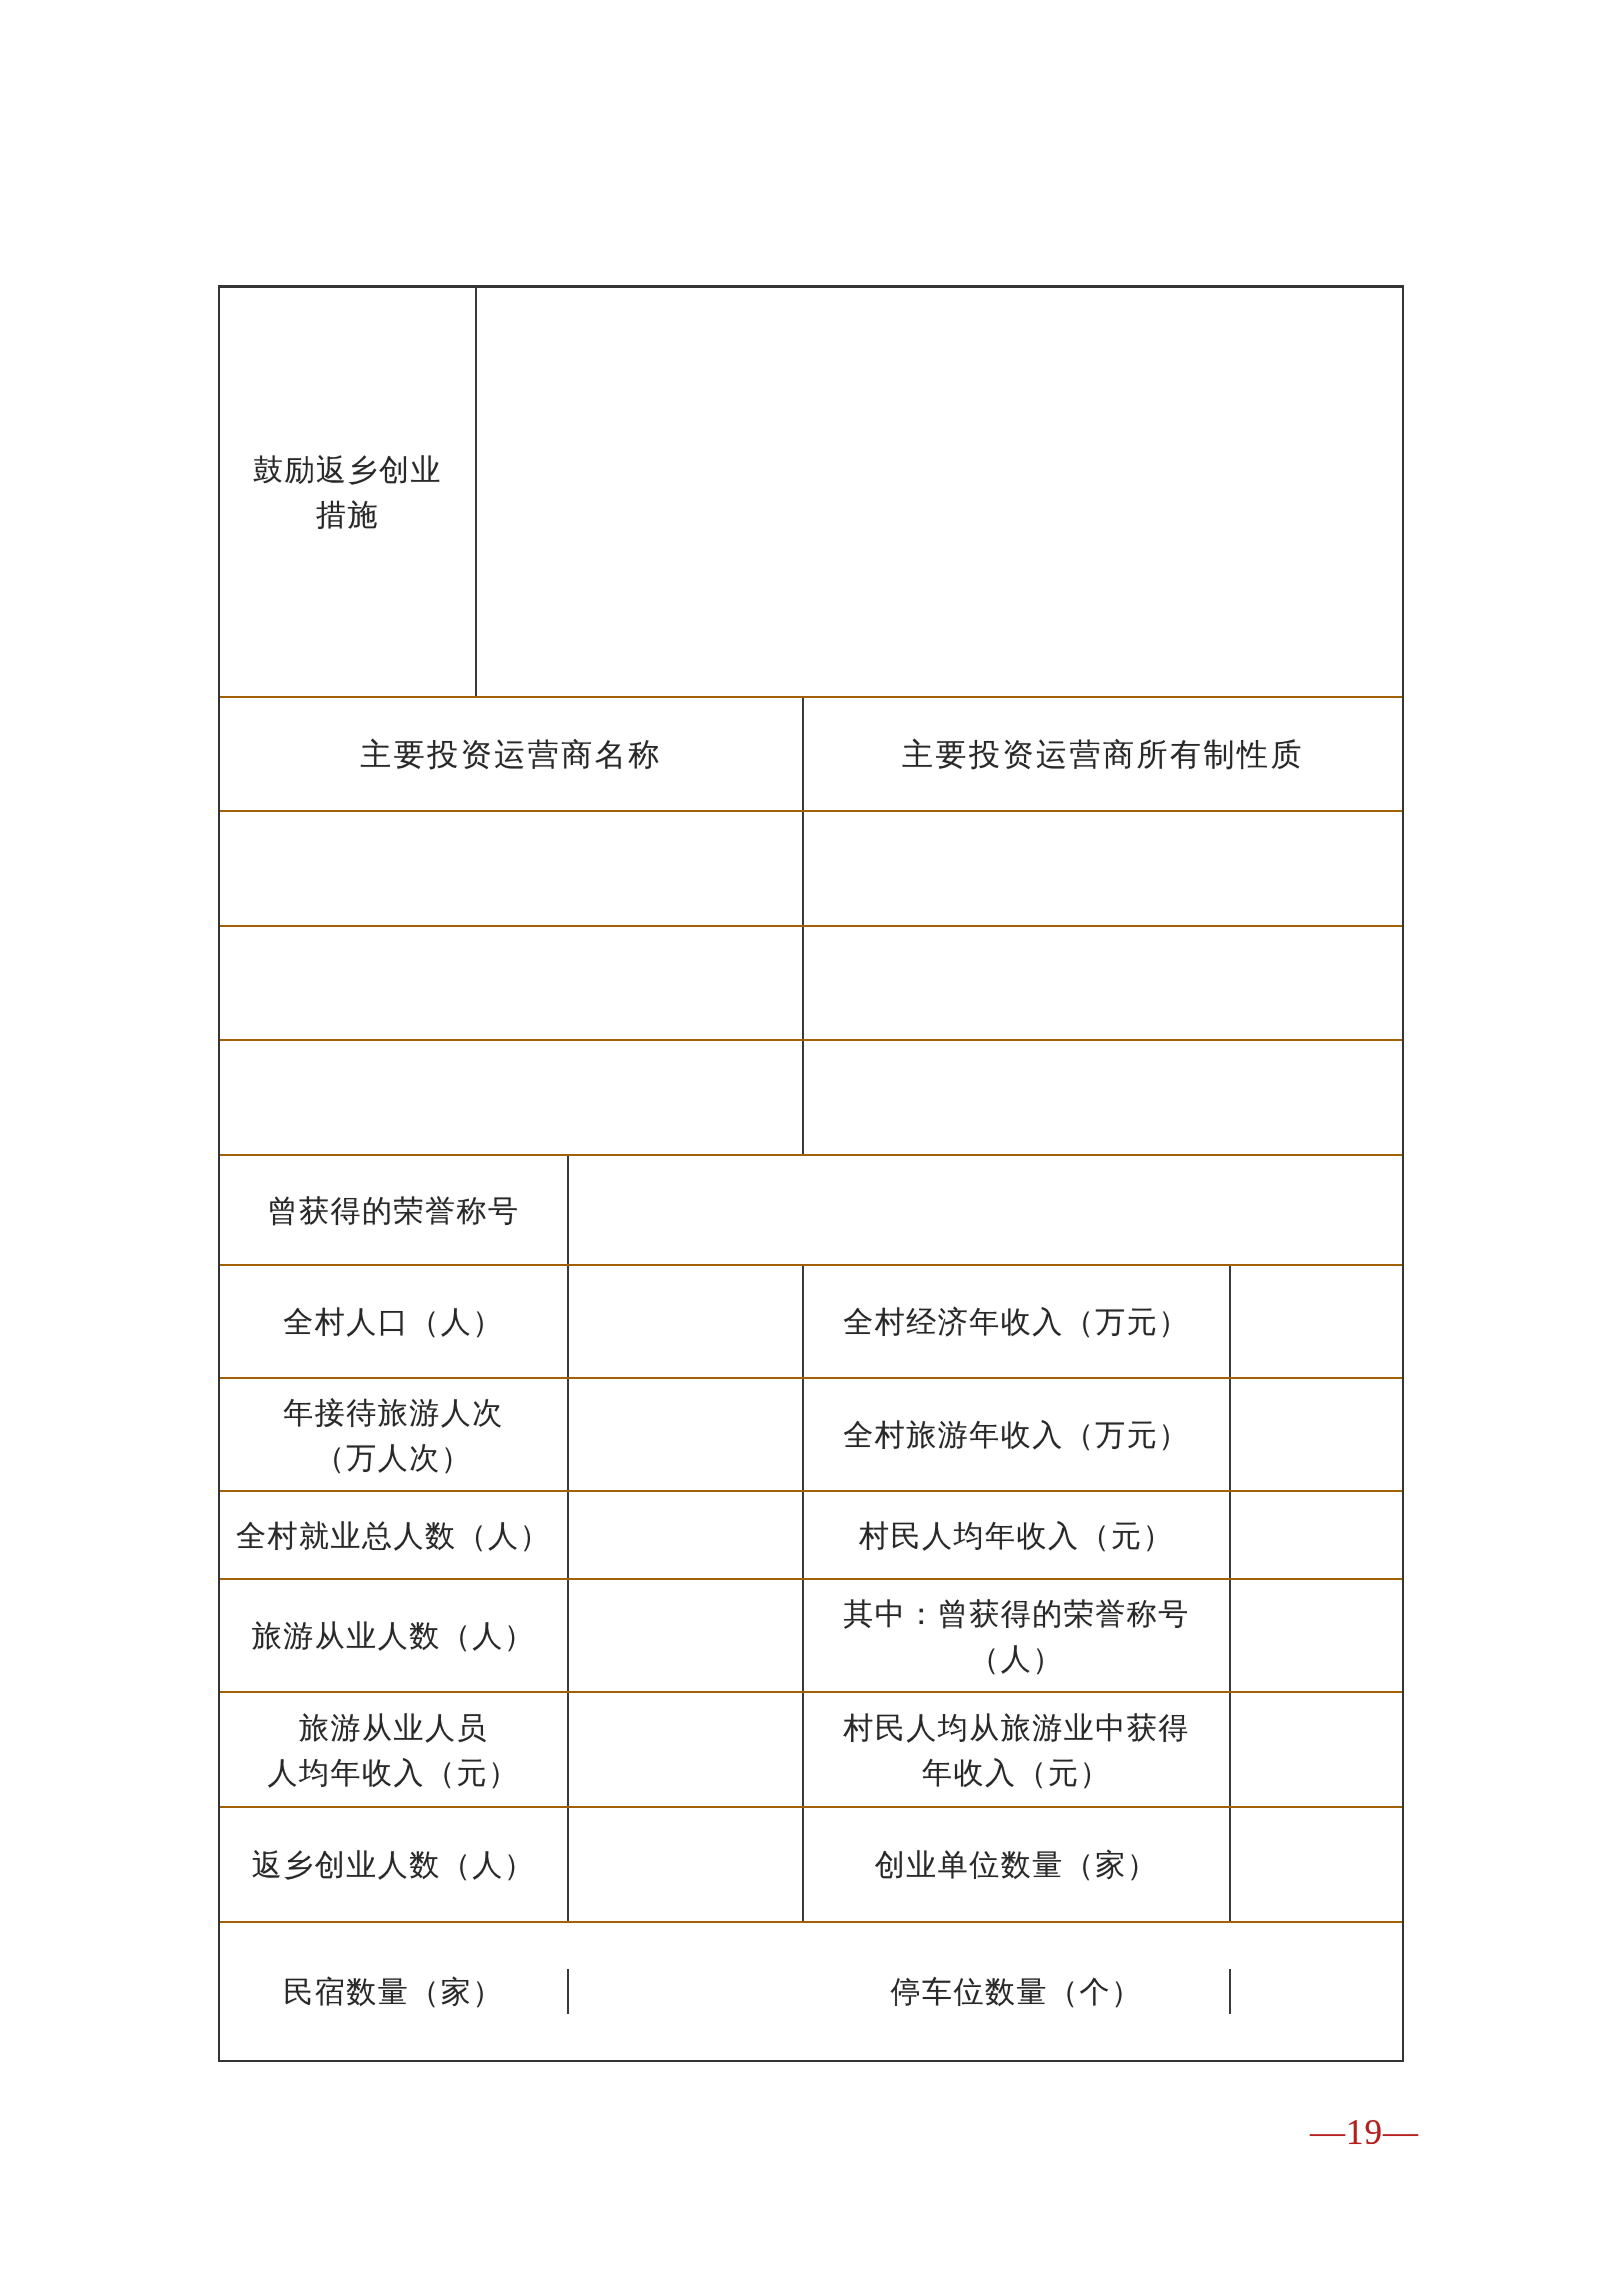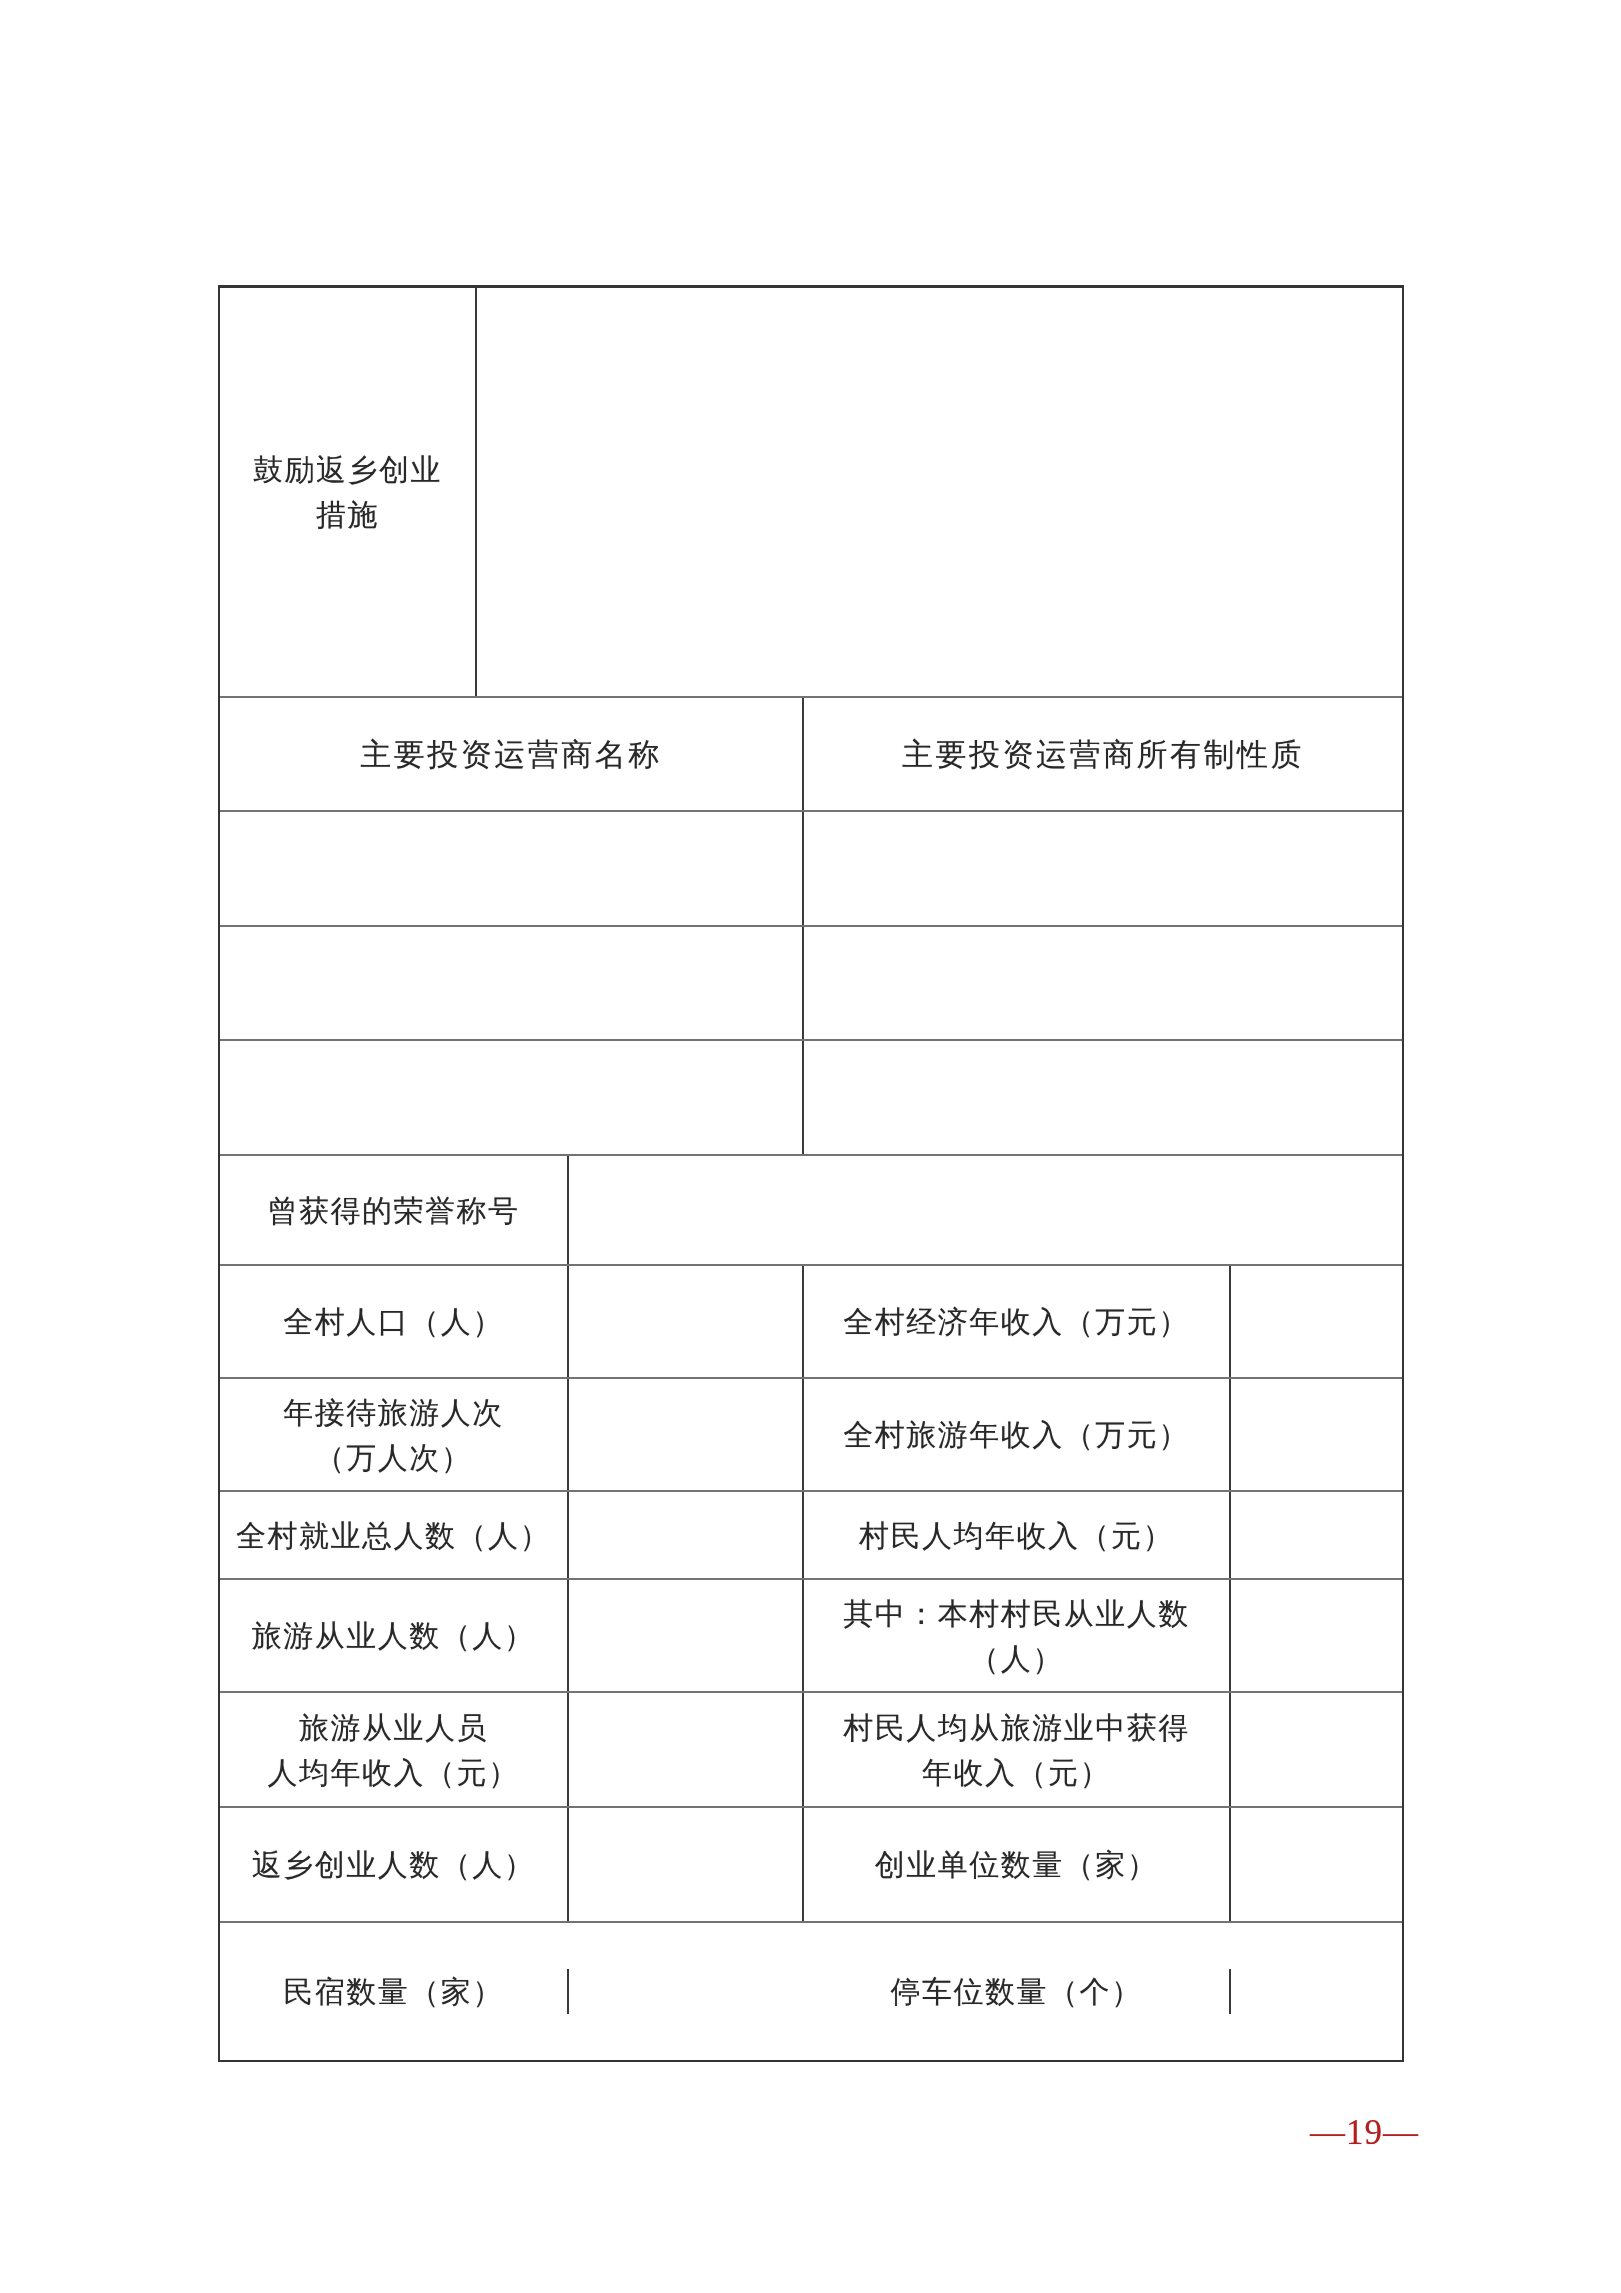--- a/index.html
+++ b/index.html
@@ -22,21 +22,21 @@
     box-sizing: border-box;
     border: 2.9px solid #353535;
     border-top-width: 3.9px;
     display: flex;
     flex-direction: column;
     background: #ffffff;
   }
   .row {
     display: flex;
     box-sizing: border-box;
-    border-bottom: 2px solid #737373;
+    border-bottom: 2px solid #a16207;
     flex: 0 0 auto;
   }
   .row:last-child { border-bottom: none; flex: 1 1 auto; align-items: center; }
   .cell {
     box-sizing: border-box;
     display: flex;
     align-items: center;
     justify-content: center;
     text-align: center;
     white-space: pre-line;
@@ -134,21 +134,21 @@
     <div class="row r-stat-c">
       <div class="cell rb c-stat1">全村就业总人数（人）</div>
       <div class="cell rb c-stat2"></div>
       <div class="cell rb c-stat3">村民人均年收入（元）</div>
       <div class="cell fill"></div>
     </div>
 
     <div class="row r-stat-d">
       <div class="cell rb c-stat1">旅游从业人数（人）</div>
       <div class="cell rb c-stat2"></div>
-      <div class="cell rb c-stat3">其中：本村村民从业人数
+      <div class="cell rb c-stat3">其中：曾获得的荣誉称号
 （人）</div>
       <div class="cell fill"></div>
     </div>
 
     <div class="row r-stat-e">
       <div class="cell rb c-stat1">旅游从业人员
 人均年收入（元）</div>
       <div class="cell rb c-stat2"></div>
       <div class="cell rb c-stat3">村民人均从旅游业中获得
 年收入（元）</div>

